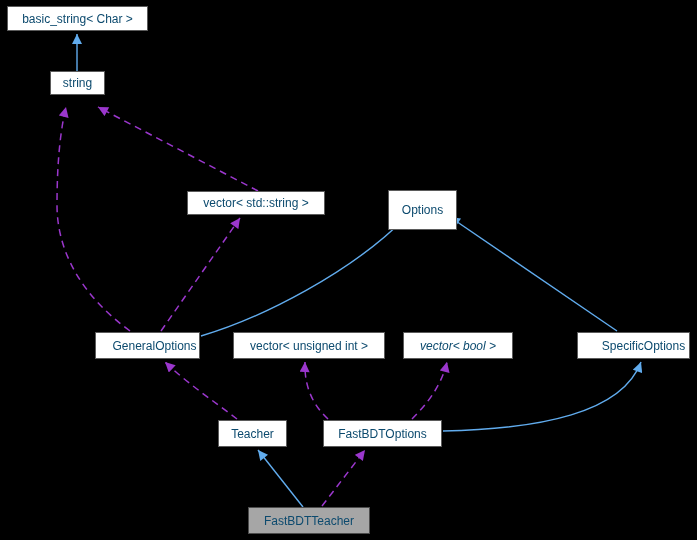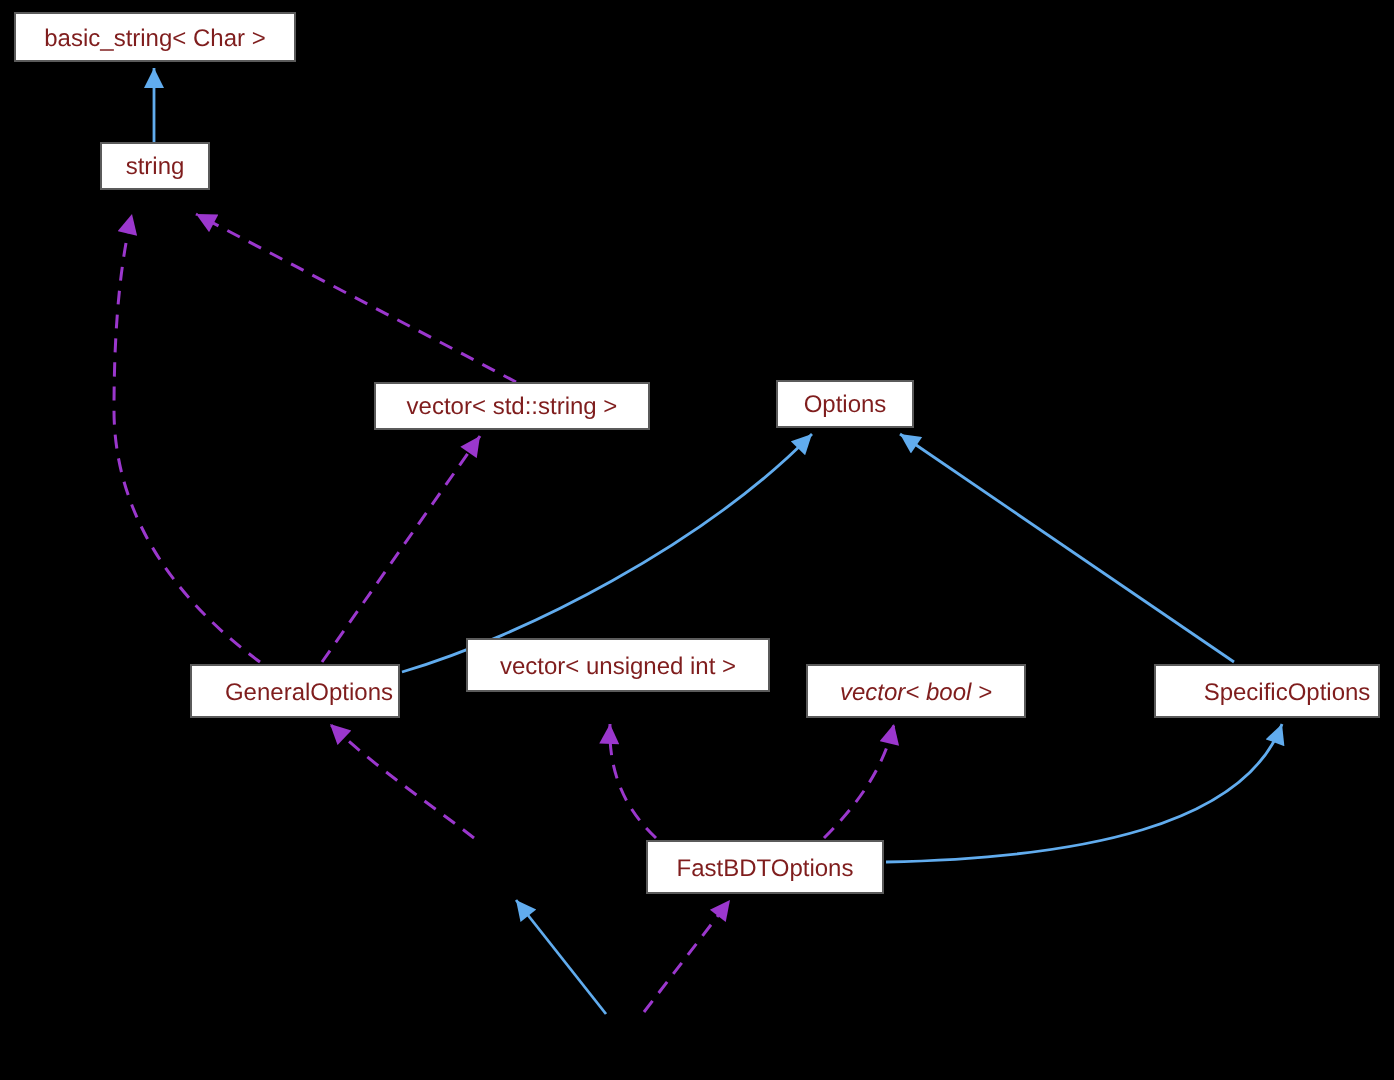--- a/index.html
+++ b/index.html
@@ -32,21 +32,21 @@
     fill: none;
     stroke: #9b37cd;
     stroke-width: 1.5;
     stroke-dasharray: 7 5;
   }
   .node {
     position: absolute;
     box-sizing: border-box;
     background: #ffffff;
     border: 1.5px solid #5b5b5b;
-    color: #7f1d1d;
+    color: #0c4a6e;
     font-size: 12px;
     line-height: 1;
     display: flex;
     align-items: center;
     justify-content: center;
     white-space: nowrap;
     z-index: 2;
     cursor: pointer;
   }
   .node.highlight {
@@ -83,27 +83,29 @@
     <path class="edge-dashed" d="M 412,419 C 426,405 441,387 447,362" marker-end="url(#arrow-purple)"></path>
     <path class="edge-dashed" d="M 322,506 L 365,450" marker-end="url(#arrow-purple)"></path>
   </svg>
 
   <div class="node" style="left:7px; top:6px; width:141px; height:25px;">basic_string&lt; Char &gt;</div>
 
   <div class="node" style="left:50px; top:71px; width:55px; height:24px;">string</div>
 
   <div class="node" style="left:187px; top:191px; width:138px; height:24px;">vector&lt; std::string &gt;</div>
 
-  <div class="node" style="left:388px; top:190px; width:69px; height:24px;">Options</div>
+  <div class="node" style="left:388px; top:190px; width:69px; height:40px;">Options</div>
 
   <div class="node" style="left:95px; top:332px; width:105px; height:27px;padding-left:14px;">GeneralOptions</div>
 
-  <div class="node" style="left:233px; top:319px; width:152px; height:27px;">vector&lt; unsigned int &gt;</div>
+  <div class="node" style="left:233px; top:332px; width:152px; height:27px;">vector&lt; unsigned int &gt;</div>
 
   <div class="node" style="left:403px; top:332px; width:110px; height:27px;font-style:italic;">vector&lt; bool &gt;</div>
 
   <div class="node" style="left:577px; top:332px; width:113px; height:27px;padding-left:20px;">SpecificOptions</div>
 
+  <div class="node" style="left:218px; top:420px; width:69px; height:27px;">Teacher</div>
 
   <div class="node" style="left:323px; top:420px; width:119px; height:27px;">FastBDTOptions</div>
 
+  <div class="node highlight" style="left:248px; top:507px; width:122px; height:27px;">FastBDTTeacher</div>
 
 </div>
 
 </body></html>

